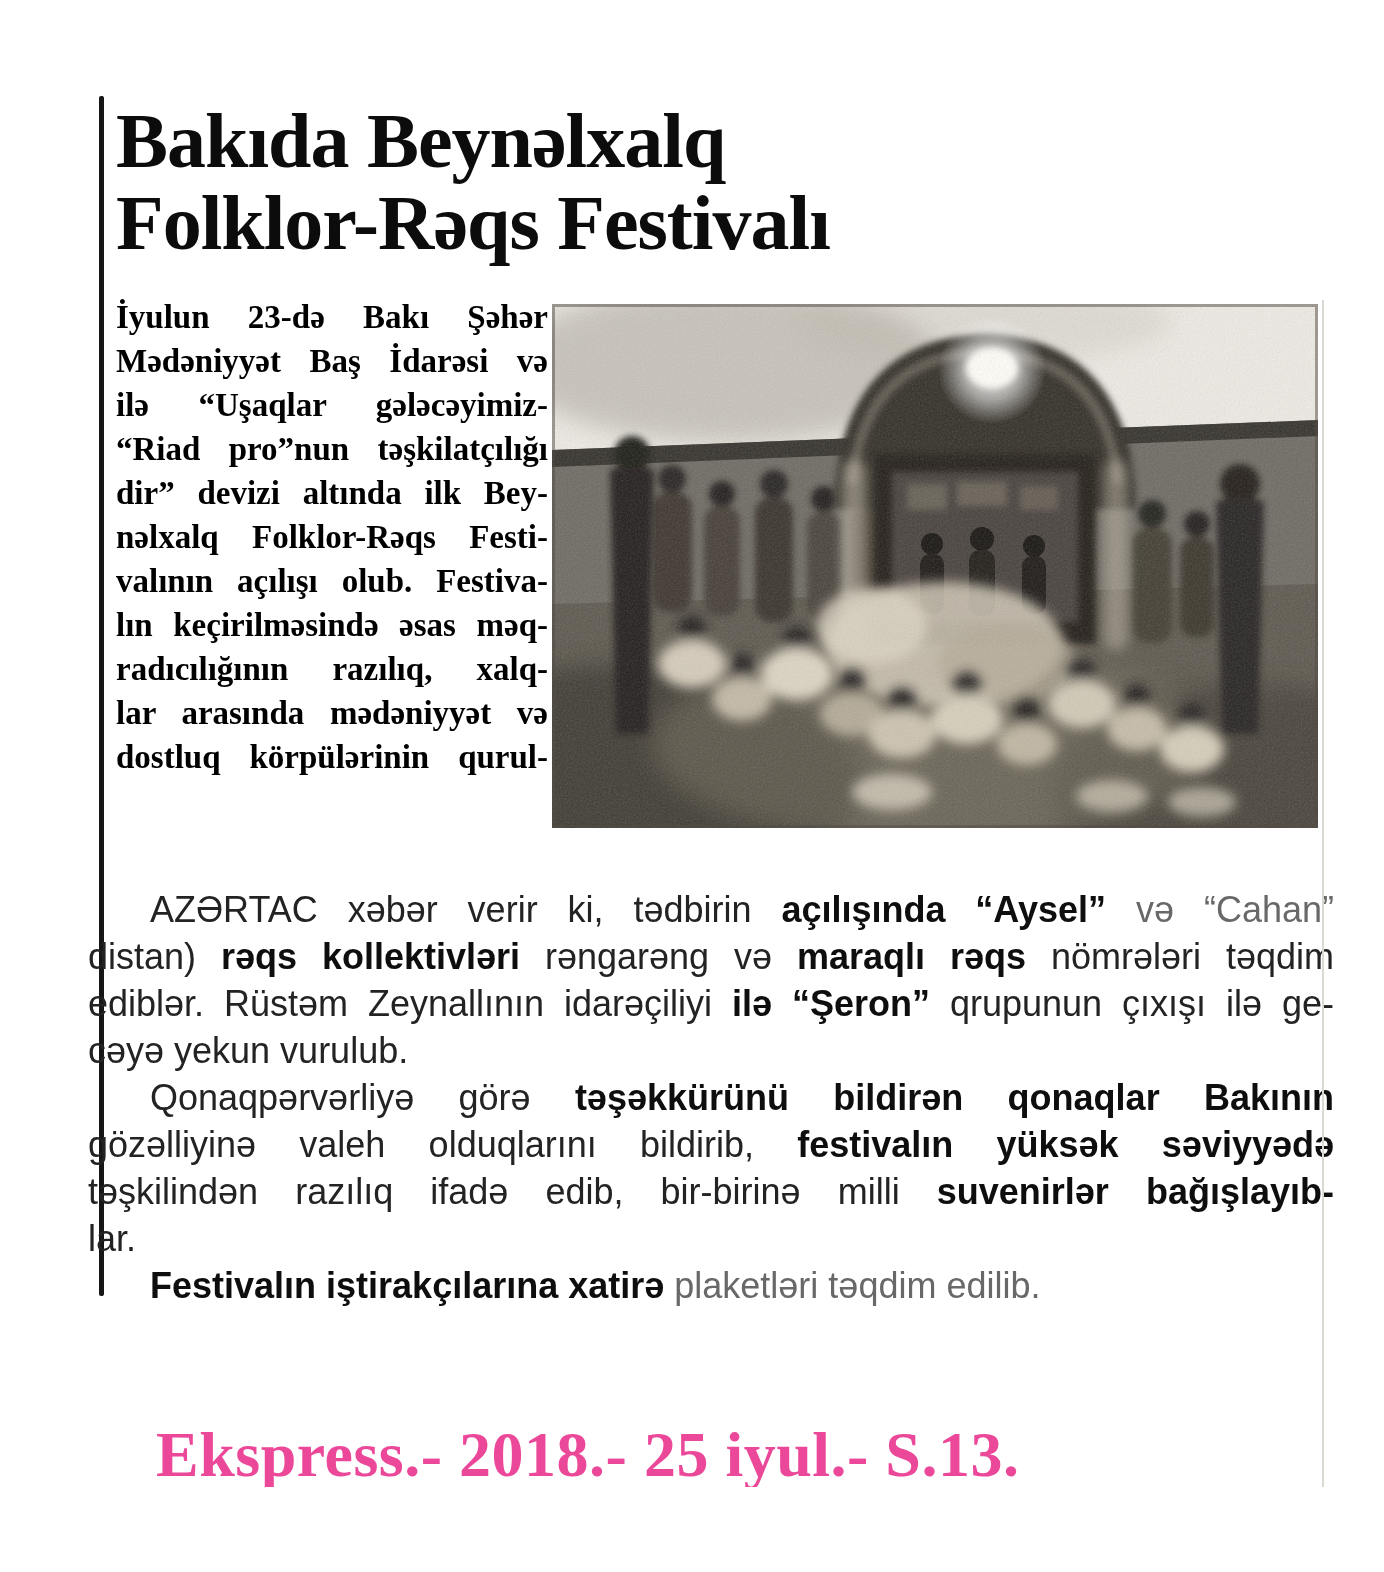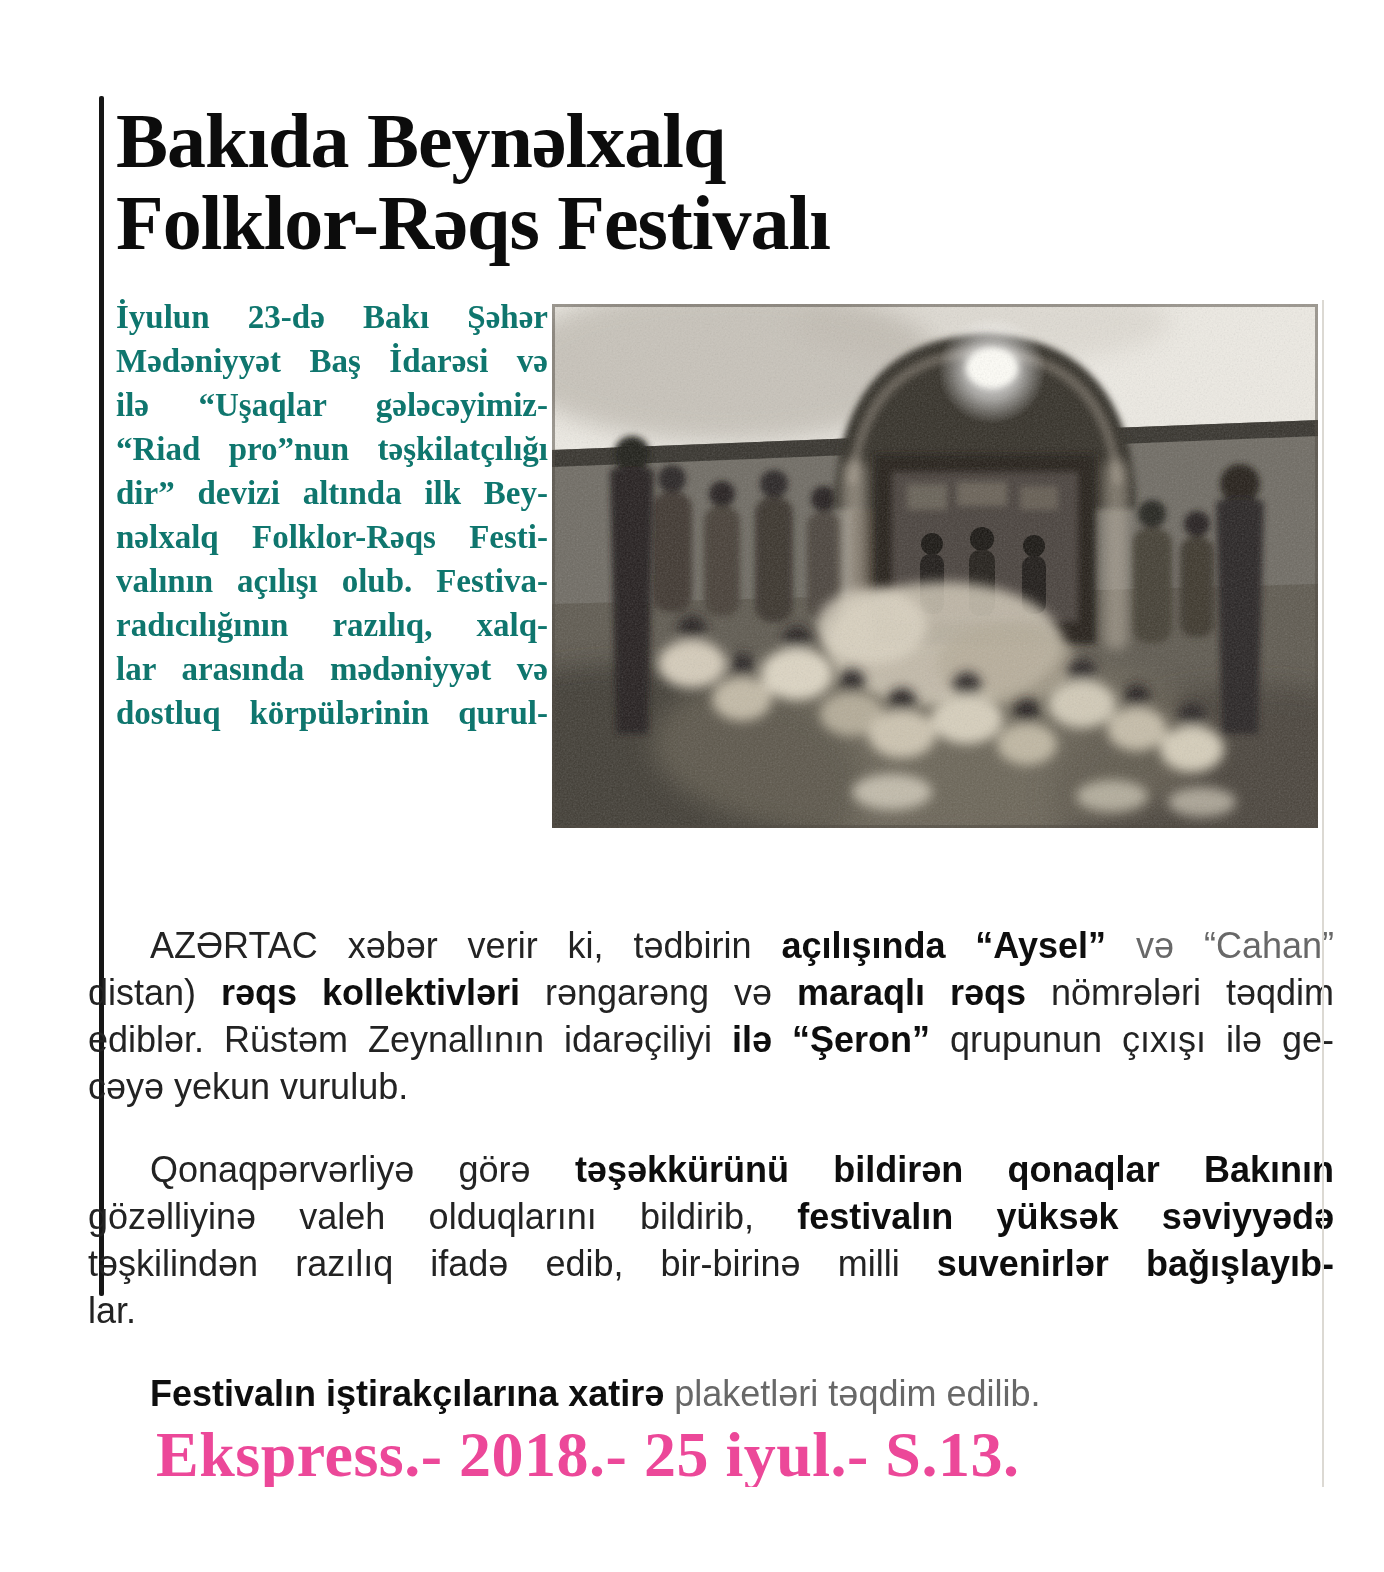--- a/index.html
+++ b/index.html
@@ -2,29 +2,29 @@
 <html><head>
 <meta charset="utf-8">
 <style>
   html,body{margin:0;padding:0;background:#ffffff;}
   .page{position:relative;width:1384px;height:1487px;background:#ffffff;overflow:hidden;
         font-family:"Liberation Serif","DejaVu Serif",serif;color:#111;}
   .rule-v{position:absolute;left:99px;top:96px;width:5px;height:1200px;background:#161616;border-radius:2px;}
   .headline{position:absolute;left:116px;top:100px;margin:0;font-weight:700;font-size:78px;line-height:82px;
             letter-spacing:-1px;color:#0c0c0c;white-space:nowrap;}
   .headline span{display:block;}
-  .intro{position:absolute;left:116px;top:295px;width:432px;font-size:33px;line-height:44px;font-weight:700;color:#0f766e;}
+  .intro{position:absolute;left:116px;top:295px;width:432px;font-size:33px;line-height:44px;font-weight:700;color:#000000;}
   .iline{text-align:justify;text-align-last:justify;}
   .iline.last{text-align-last:left;}
   .photo{position:absolute;left:552px;top:304px;width:766px;height:524px;}
   .bodytext{position:absolute;left:88px;top:886px;width:1246px;
             font-family:"Liberation Sans","DejaVu Sans",sans-serif;font-size:36px;line-height:47px;color:#232323;}
   .bline{text-align:justify;text-align-last:justify;}
   .bline.endline{text-align-last:left;}
-  .bline.indent{text-indent:62px;margin-top:36px;}
+  .bline.indent{text-indent:62px;}
   .seg.b{font-weight:700;color:#0e0e0e;}
   .seg.dim{color:#686868;}
   .citation{position:absolute;left:156px;top:1418px;margin:0;font-size:64px;font-weight:700;color:#ec4899;letter-spacing:.5px;white-space:nowrap;}
   .scan-edge{position:absolute;left:1322px;top:300px;width:2px;height:1240px;background:#dcd9d3;}
 </style>
 </head>
 <body>
 
 <div class="page">
 
@@ -36,20 +36,21 @@
   </h1>
 
   <div class="intro">
     <div class="iline">İyulun 23-də Bakı Şəhər</div>
     <div class="iline">Mədəniyyət Baş İdarəsi və</div>
     <div class="iline">ilə “Uşaqlar gələcəyimiz-</div>
     <div class="iline">“Riad pro”nun təşkilatçılığı</div>
     <div class="iline">dir” devizi altında ilk Bey-</div>
     <div class="iline">nəlxalq Folklor-Rəqs Festi-</div>
     <div class="iline">valının açılışı olub. Festiva-</div>
+    <div class="iline">lın keçirilməsində əsas məq-</div>
     <div class="iline">radıcılığının razılıq, xalq-</div>
     <div class="iline">lar arasında mədəniyyət və</div>
     <div class="iline">dostluq körpülərinin qurul-</div>
   </div>
 
   <div class="photo">
     <svg width="766" height="524" viewBox="0 0 766 524" xmlns="http://www.w3.org/2000/svg">
       <defs>
         <filter id="b3" x="-50%" y="-50%" width="200%" height="200%">
             <feGaussianBlur stdDeviation="3"></feGaussianBlur>

